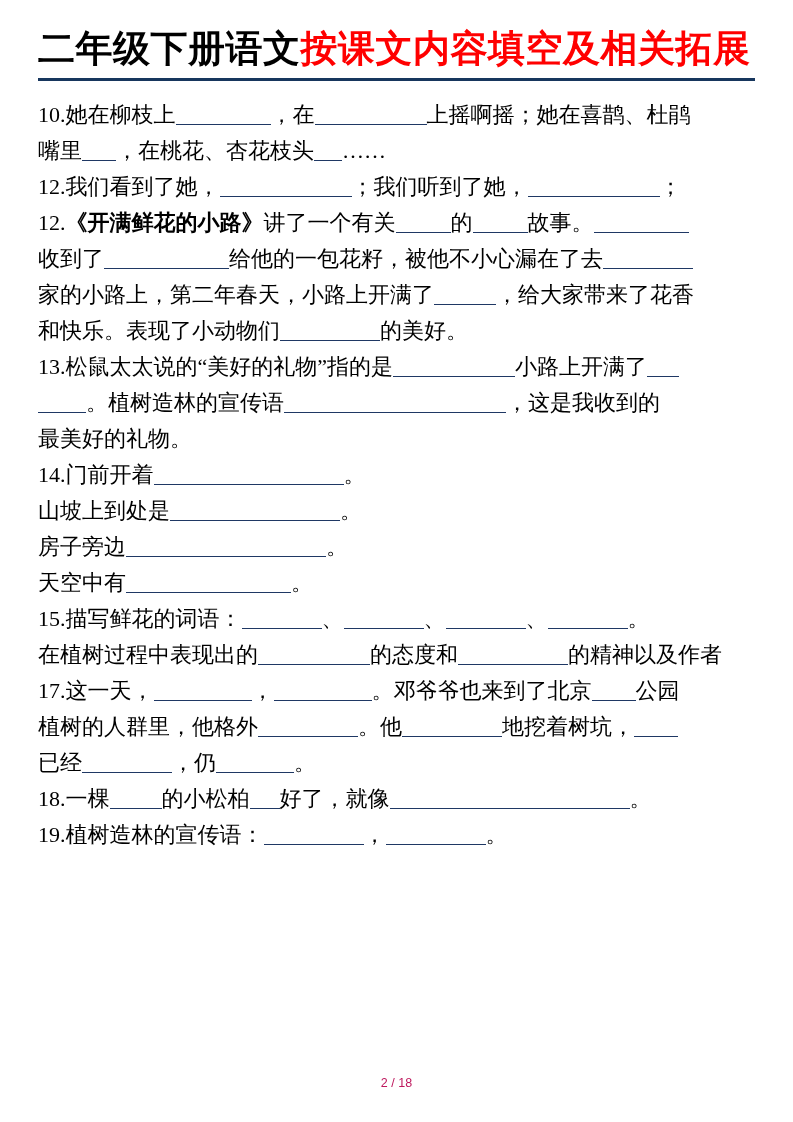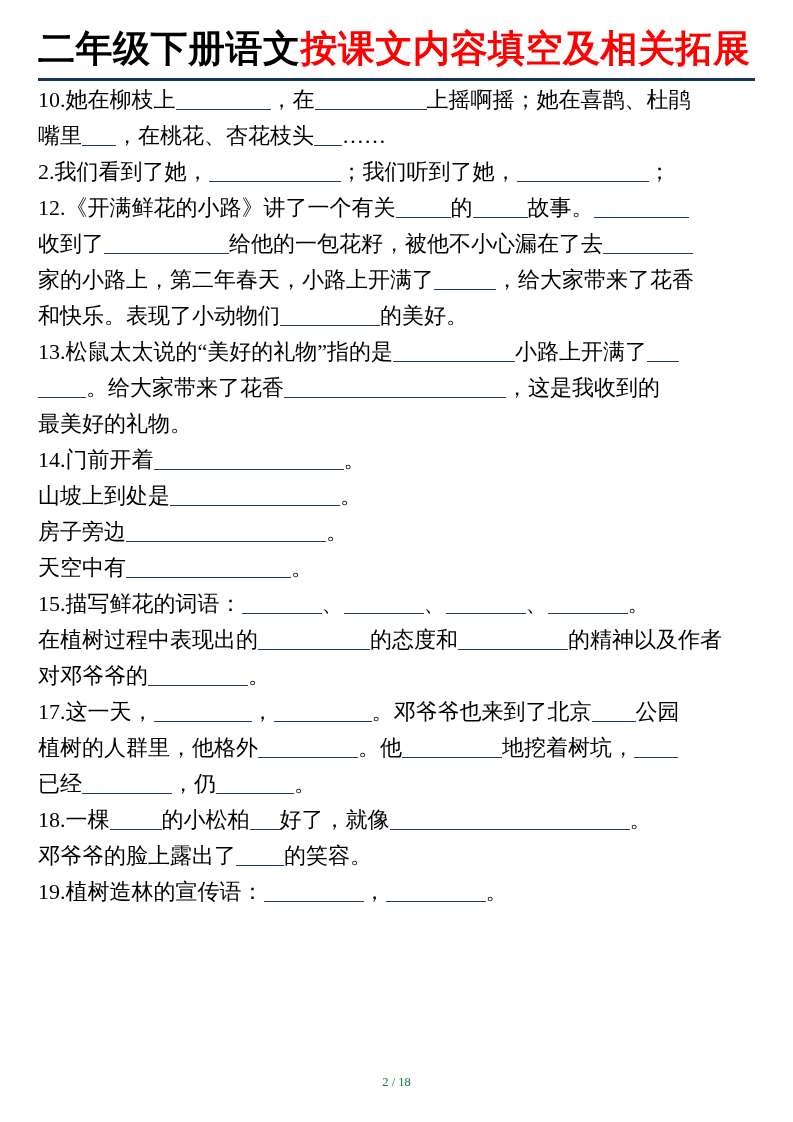--- a/index.html
+++ b/index.html
@@ -28,78 +28,76 @@
     white-space:nowrap;
     letter-spacing:0.5px;
     line-height:1.35;
   }
   .title .red{color:var(--red);}
   .title-rule{
     border-bottom:3px solid var(--navy-rule);
     margin-top:4px;
   }
   .lines{
-    margin-top:1px;
+    margin-top:16px;
     font-size:22px;
     line-height:36px;
   }
   .line{
     white-space:nowrap;
     height:36px;
   }
   .run{display:inline;}
-  .run.bold{font-weight:400;}
+  .run.bold{font-weight:700;}
   .blank{
     display:inline-block;
     height:1em;
     margin-bottom:-3px;
     border-bottom:1.6px solid var(--navy-blank);
   }
   .footer{
     position:absolute;
     left:0;right:0;
     bottom:32px;
     text-align:center;
-    font-family:Liberation Serif, serif;
+    font-family:Liberation Sans, sans-serif;
     font-size:12.5px;
-    color:#15803d;
+    color:#be185d;
   }
 </style>
 </head>
 <body>
 
 <div class="page">
 
   <div class="title">
     <span class="black">二年级下册语文</span><span class="red">按课文内容填空及相关拓展</span>
   </div>
 
   <div class="title-rule"></div>
 
   <div class="lines">
       <div class="line"><span class="run">10.她在柳枝上</span><span class="blank" style="width: 95px;"></span><span class="run">，在</span><span class="blank" style="width: 112px;"></span><span class="run">上摇啊摇；她在喜鹊、杜鹃</span></div>
       <div class="line"><span class="run">嘴里</span><span class="blank" style="width: 34px;"></span><span class="run">，在桃花、杏花枝头</span><span class="blank" style="width: 28px;"></span><span class="run">……</span></div>
-      <div class="line"><span class="run">2.我们看到了她，</span><span class="blank" style="width: 132px;"></span><span class="run">；我们听到了她，</span><span class="blank" style="width: 132px;"></span><span class="run">；</span></div>
+      <div class="line"><span class="run">12.我们看到了她，</span><span class="blank" style="width: 132px;"></span><span class="run">；我们听到了她，</span><span class="blank" style="width: 132px;"></span><span class="run">；</span></div>
       <div class="line"><span class="run">12.</span><span class="run bold">《开满鲜花的小路》</span><span class="run">讲了一个有关</span><span class="blank" style="width: 55px;"></span><span class="run">的</span><span class="blank" style="width: 55px;"></span><span class="run">故事。</span><span class="blank" style="width: 95px;"></span></div>
       <div class="line"><span class="run">收到了</span><span class="blank" style="width: 125px;"></span><span class="run">给他的一包花籽，被他不小心漏在了去</span><span class="blank" style="width: 90px;"></span></div>
       <div class="line"><span class="run">家的小路上，第二年春天，小路上开满了</span><span class="blank" style="width: 62px;"></span><span class="run">，给大家带来了花香</span></div>
       <div class="line"><span class="run">和快乐。表现了小动物们</span><span class="blank" style="width: 100px;"></span><span class="run">的美好。</span></div>
       <div class="line"><span class="run">13.松鼠太太说的“美好的礼物”指的是</span><span class="blank" style="width: 122px;"></span><span class="run">小路上开满了</span><span class="blank" style="width: 32px;"></span></div>
-      <div class="line"><span class="blank" style="width: 48px;"></span><span class="run">。给大家带来了花香</span><span class="blank" style="width: 222px;"></span><span class="run">，这是我收到的</span></div>
+      <div class="line"><span class="blank" style="width: 48px;"></span><span class="run">。植树造林的宣传语</span><span class="blank" style="width: 222px;"></span><span class="run">，这是我收到的</span></div>
       <div class="line"><span class="run">最美好的礼物。</span></div>
       <div class="line"><span class="run">14.门前开着</span><span class="blank" style="width: 190px;"></span><span class="run">。</span></div>
       <div class="line"><span class="run">山坡上到处是</span><span class="blank" style="width: 170px;"></span><span class="run">。</span></div>
       <div class="line"><span class="run">房子旁边</span><span class="blank" style="width: 200px;"></span><span class="run">。</span></div>
       <div class="line"><span class="run">天空中有</span><span class="blank" style="width: 165px;"></span><span class="run">。</span></div>
       <div class="line"><span class="run">15.描写鲜花的词语：</span><span class="blank" style="width: 80px;"></span><span class="run">、</span><span class="blank" style="width: 80px;"></span><span class="run">、</span><span class="blank" style="width: 80px;"></span><span class="run">、</span><span class="blank" style="width: 80px;"></span><span class="run">。</span></div>
       <div class="line"><span class="run">在植树过程中表现出的</span><span class="blank" style="width: 112px;"></span><span class="run">的态度和</span><span class="blank" style="width: 110px;"></span><span class="run">的精神以及作者</span></div>
-      <div class="line"><span class="run">对邓爷爷的</span><span class="blank" style="width: 100px;"></span><span class="run">。</span></div>
       <div class="line"><span class="run">17.这一天，</span><span class="blank" style="width: 98px;"></span><span class="run">，</span><span class="blank" style="width: 98px;"></span><span class="run">。邓爷爷也来到了北京</span><span class="blank" style="width: 44px;"></span><span class="run">公园</span></div>
       <div class="line"><span class="run">植树的人群里，他格外</span><span class="blank" style="width: 100px;"></span><span class="run">。他</span><span class="blank" style="width: 100px;"></span><span class="run">地挖着树坑，</span><span class="blank" style="width: 44px;"></span></div>
       <div class="line"><span class="run">已经</span><span class="blank" style="width: 90px;"></span><span class="run">，仍</span><span class="blank" style="width: 78px;"></span><span class="run">。</span></div>
       <div class="line"><span class="run">18.一棵</span><span class="blank" style="width: 52px;"></span><span class="run">的小松柏</span><span class="blank" style="width: 30px;"></span><span class="run">好了，就像</span><span class="blank" style="width: 240px;"></span><span class="run">。</span></div>
-      <div class="line"><span class="run">邓爷爷的脸上露出了</span><span class="blank" style="width: 48px;"></span><span class="run">的笑容。</span></div>
       <div class="line"><span class="run">19.植树造林的宣传语：</span><span class="blank" style="width: 100px;"></span><span class="run">，</span><span class="blank" style="width: 100px;"></span><span class="run">。</span></div>
     </div>
 
   <div class="footer">2 / 18</div>
 
 </div>
 
 </body></html>

